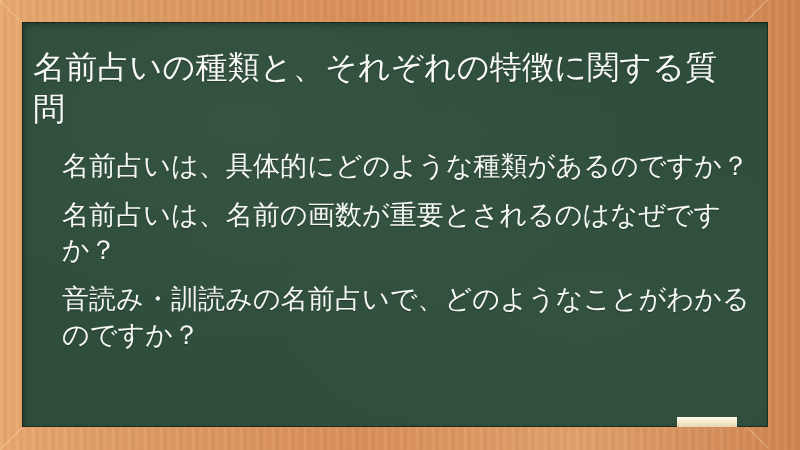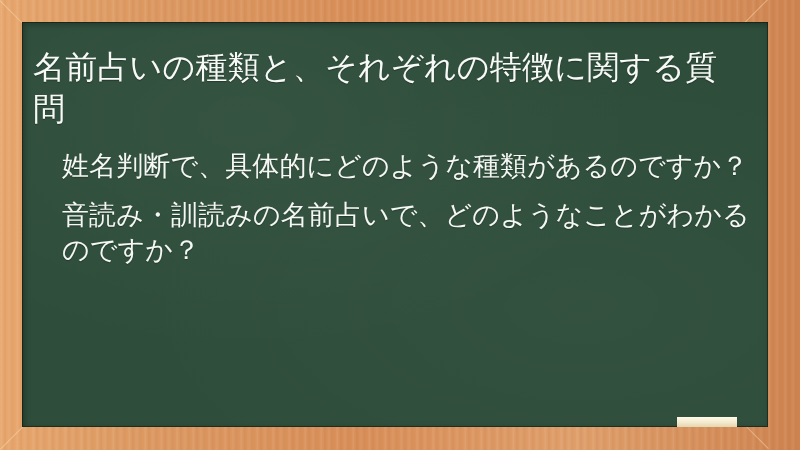--- a/index.html
+++ b/index.html
@@ -134,21 +134,22 @@
     <span class="miter-tr"></span>
     <span class="miter-bl"></span>
     <span class="miter-br"></span>
   </div>
 
   <div class="board">
 
     <h1 class="board-title">名前占いの種類と、それぞれの特徴に関する質問</h1>
 
     <ul class="questions">
-      <li class="question-item">姓名判断で、具体的にどのような種類があるのですか？</li>
+      <li class="question-item">名前占いは、具体的にどのような種類があるのですか？</li>
+      <li class="question-item">名前占いは、名前の画数が重要とされるのはなぜですか？</li>
       <li class="question-item">音読み・訓読みの名前占いで、どのようなことがわかるのですか？</li>
     </ul>
 
     <div class="chalk"></div>
 
   </div>
 
 </div>
 
 </body></html>

